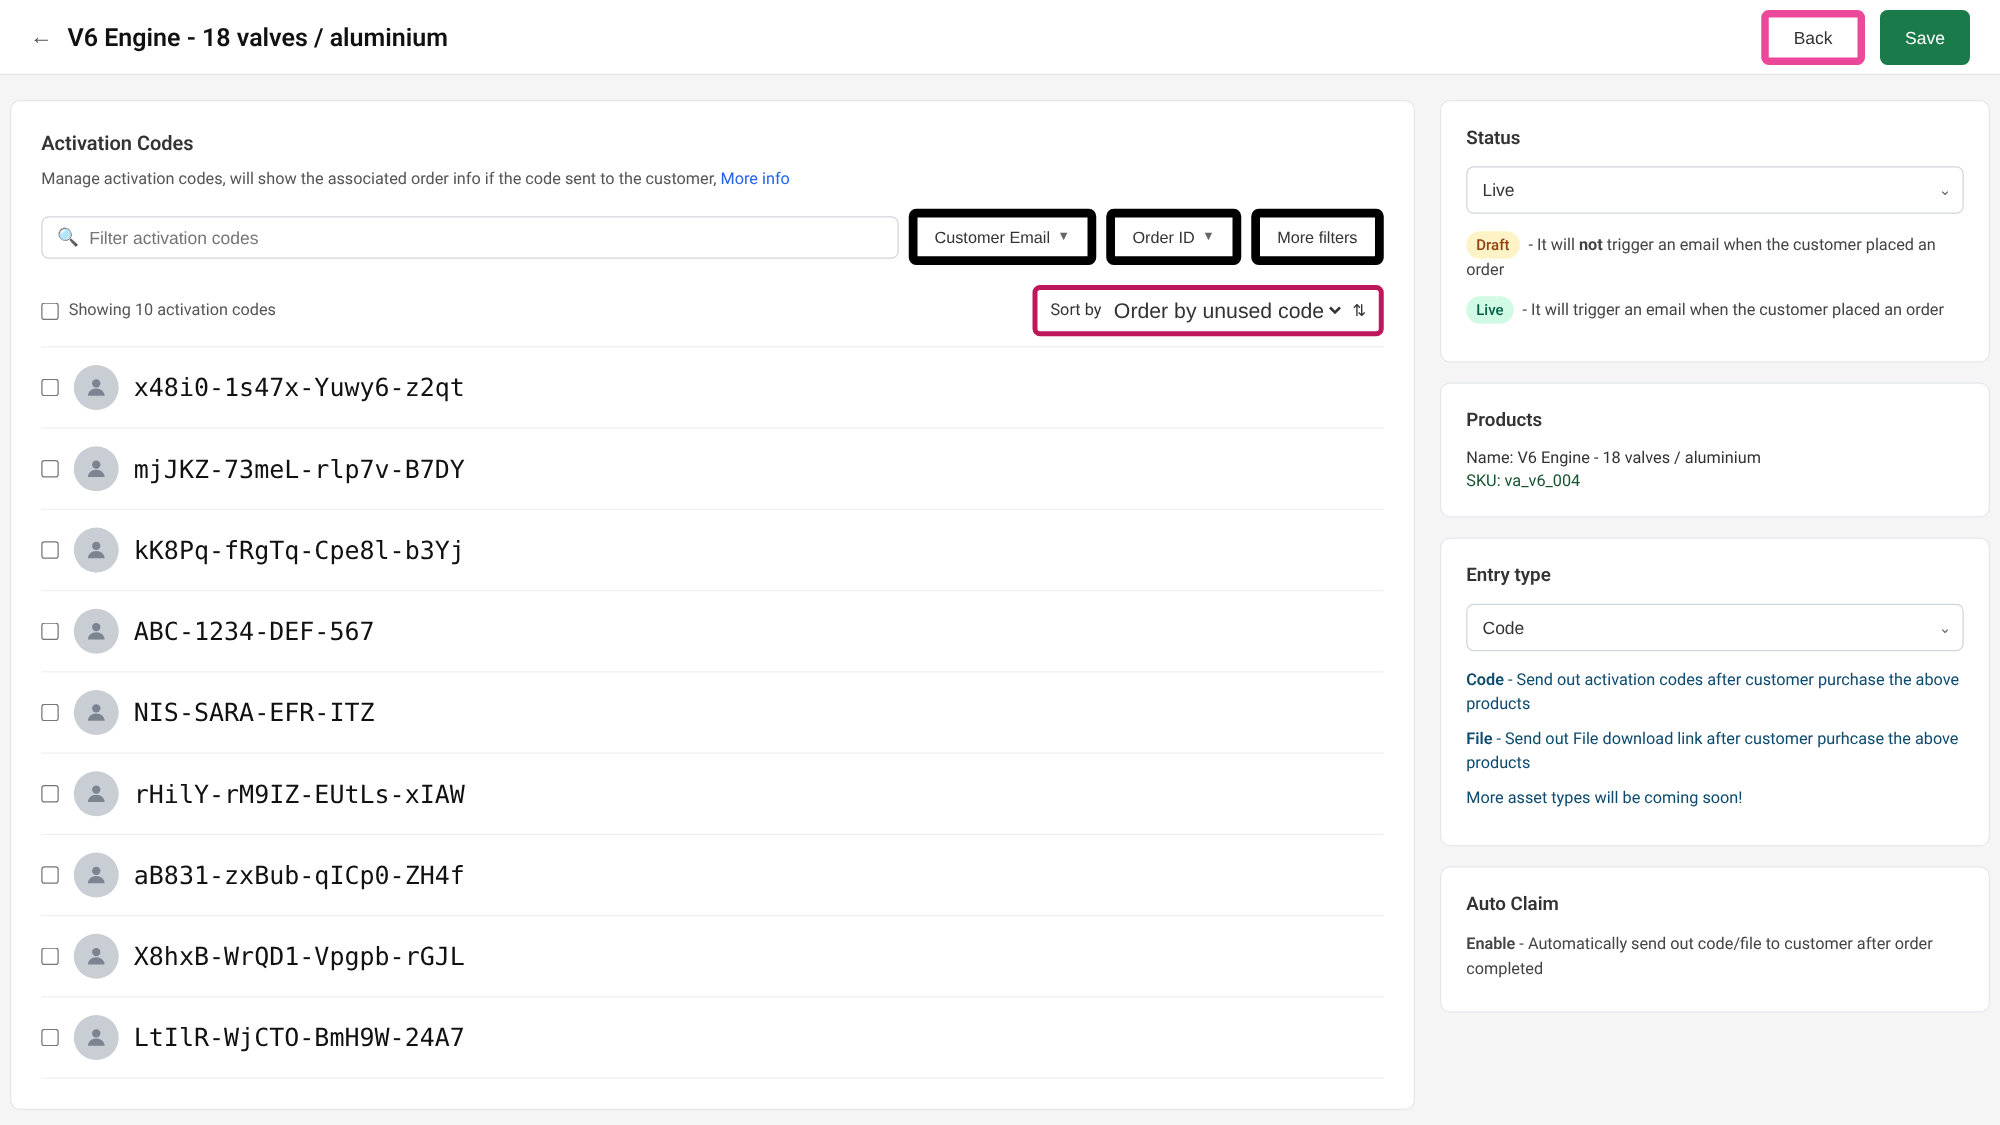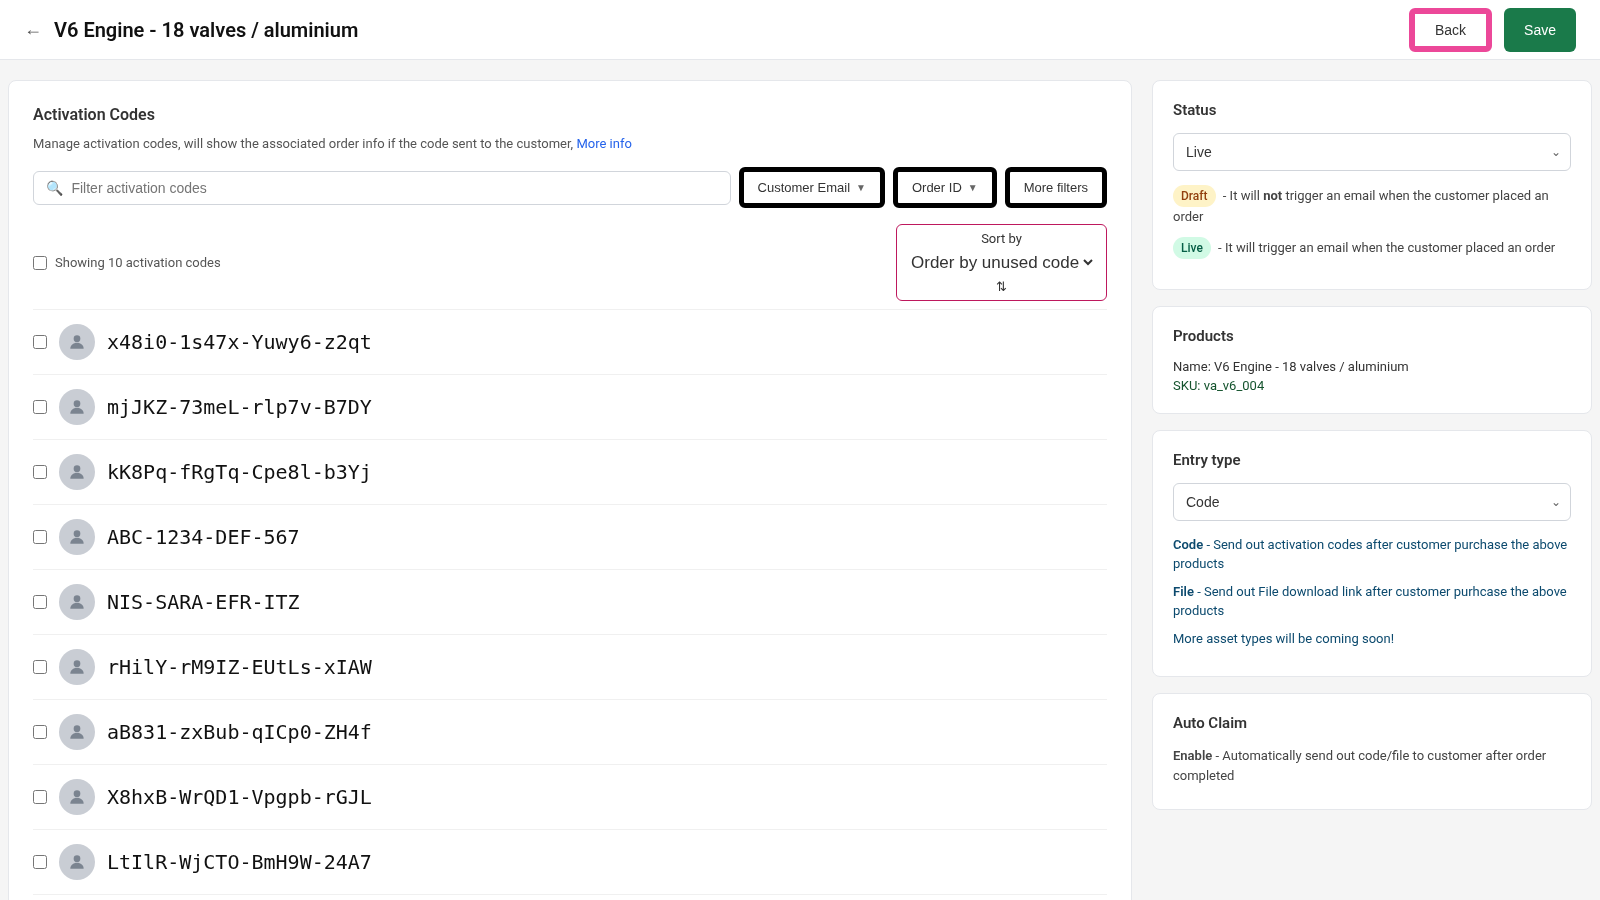--- a/index.html
+++ b/index.html
@@ -40,35 +40,35 @@
       flex: 1; display: flex; align-items: center;
       border: 1px solid #d1d5db; border-radius: 6px; padding: 0 12px; background: #fff;
     }
     .search-icon { color: #9ca3af; margin-right: 8px; font-size: 14px; }
     .search-input {
       border: none; outline: none; font-size: 14px; color: #b91c1c; width: 100%; padding: 8px 0;
       background: transparent;
     }
     .filter-btn {
       display: flex; align-items: center; gap: 6px;
-      border: 5px solid #000000; border-radius: 6px; padding: 8px 14px;
+      border: 7px solid #000000; border-radius: 6px; padding: 8px 14px;
       background: #fff; cursor: pointer; font-size: 13px; color: #333; white-space: nowrap;
     }
     .filter-btn .chevron { font-size: 10px; color: #666; }
 
     .list-meta-row {
       display: flex; align-items: center; justify-content: space-between; margin-bottom: 4px;
     }
     .list-meta { display: flex; align-items: center; gap: 8px; }
     .list-meta input[type=checkbox] { width: 14px; height: 14px; }
     .showing-label { font-size: 13px; color: #555; }
     .sort-select-wrap {
-      border: 1px solid #be185d; border-radius: 6px; padding: 6px 10px;
+      border: 4px solid #be185d; border-radius: 6px; padding: 6px 10px;
       background: #fff; font-size: 13px; color: #333; cursor: pointer;
-      display: flex; align-items: center; gap: 6px; flex-direction: column;
+      display: flex; align-items: center; gap: 6px;
     }
     .sort-select-wrap select {
       border: none; outline: none; background: transparent; font-size: 17px; color: #333; cursor: pointer;
     }
 
     .code-list { border-top: 1px solid #f0f0f0; margin-top: 8px; }
     .code-row {
       display: flex; align-items: center; gap: 12px;
       padding: 14px 0; border-bottom: 1px solid #f0f0f0;
     }

